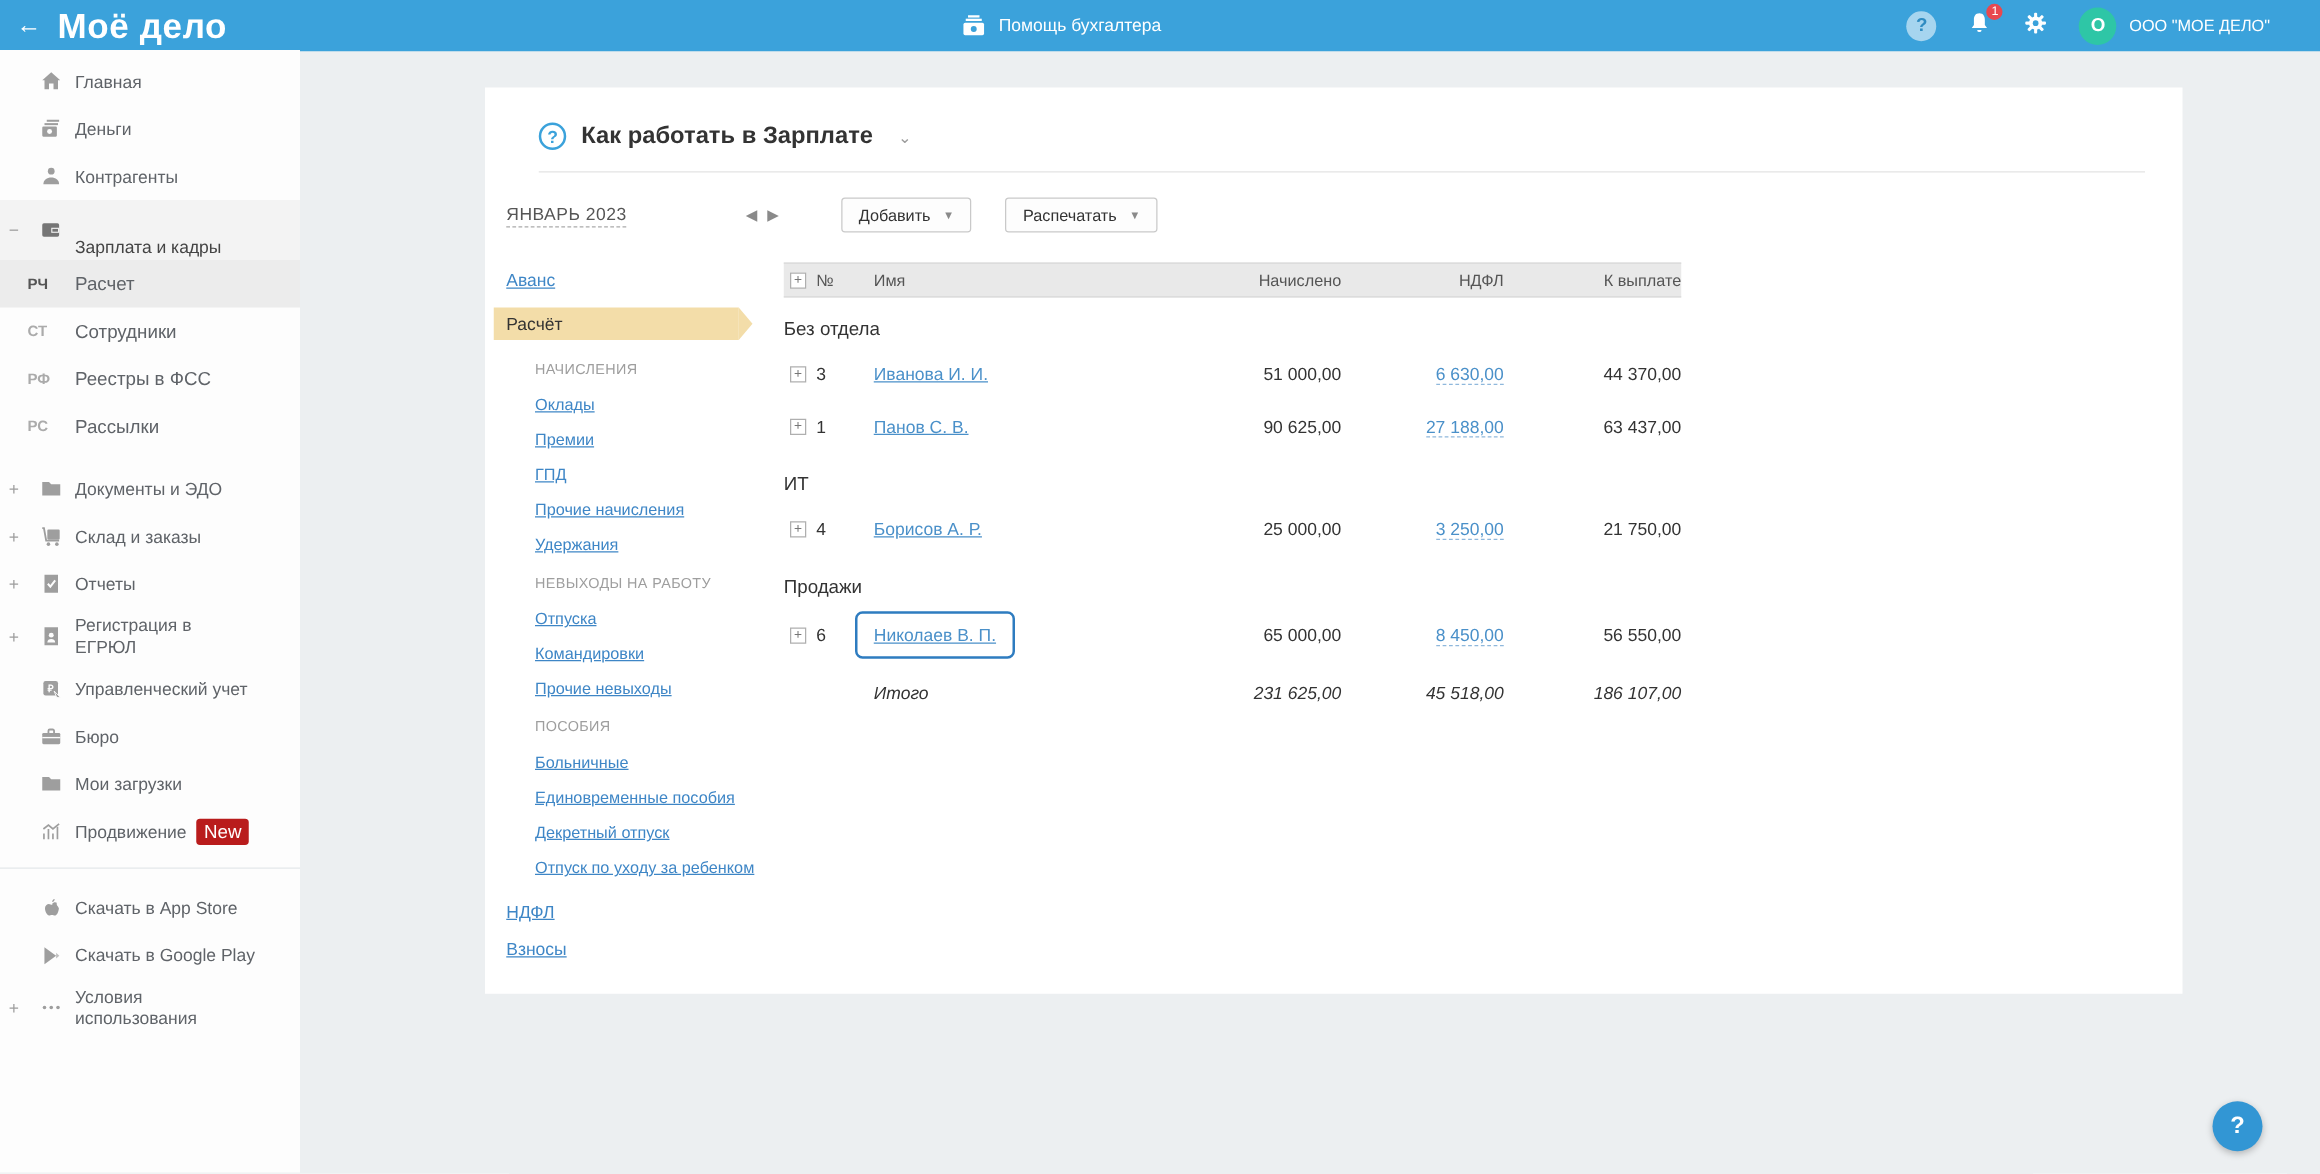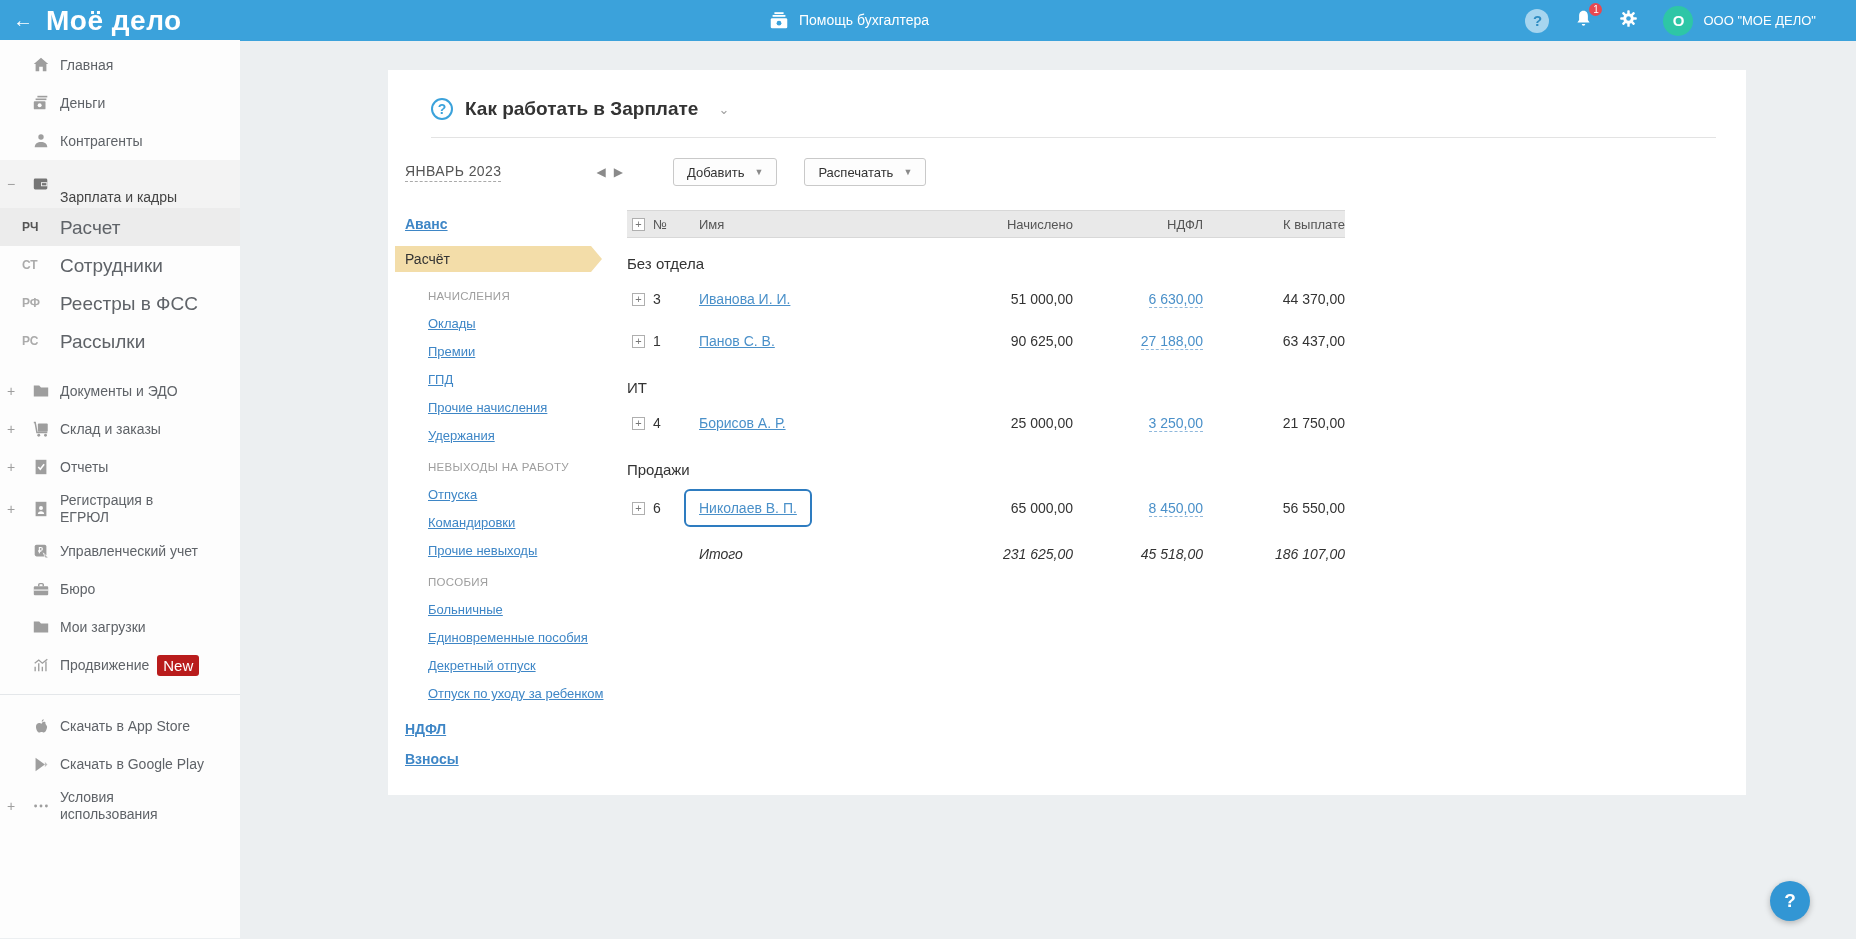--- a/index.html
+++ b/index.html
@@ -50,21 +50,21 @@
     cursor:pointer; color:#5F6368; font-size:14px; position:relative;
   }
   .sb-exp { width:22px; text-align:center; color:#9E9E9E; font-size:14px; flex:0 0 22px; }
   .sb-ico { width:38px; display:flex; justify-content:center; flex:0 0 38px; }
   .sb-label { line-height:17px; }
   .sb-active-group { background:#F3F3F3; }
   .sb-active { background:#ECECEC; }
   .sb-sub { padding-left:0; }
   .sb-code { width:38px; flex:0 0 38px; margin-left:22px; font-size:12px; font-weight:bold; color:#ABABAB; }
   .sb-code.dark { color:#555; }
-  .sb-sub .sb-label { font-size:19px;text-align:right; }
+  .sb-sub .sb-label { font-size:15px;text-align:right; }
   .sb-gap { height:12px; }
   .sb-divider { border-top:1px solid #E4E7EA; margin:10px 0 12px 0; }
   .sb-badge {
     background:#b91c1c; color:#fff; font-size:15px; border-radius:3px;
     padding:2px 6px; margin-left:8px;
   }
   .sb-item svg { display:block; }
 
   
   .card {
@@ -95,21 +95,21 @@
   .btn-row { display:flex; gap:27px; margin-left:46px; }
   .btn {
     height:28px; border:1px solid #C9C9C9; border-radius:3px; background:#FDFDFD;
     display:flex; align-items:center; gap:10px; padding:0 13px; font-size:13px; color:#333; cursor:pointer;
   }
   .btn .caret { color:#8A8A8A; font-size:9px; }
 
   
   .cnav { margin-top:30px; font-size:14px; }
   .cnav a { color:#3E86C6; text-decoration:underline; cursor:pointer; }
-  .cnav-link { margin-bottom:14px;font-weight:bold; }
+  .cnav-link { margin-bottom:14px; }
   .cnav-active {
     position:relative; background:#F3DDA9; height:26px; width:196px;
     display:flex; align-items:center; padding-left:10px; margin:2px 0 12px -10px;
     font-size:14px; color:#333; cursor:pointer;
   }
   .cnav-active::after {
     content:""; position:absolute; right:-11px; top:0;
     border-top:13px solid transparent; border-bottom:13px solid transparent;
     border-left:11px solid #F3DDA9;
   }

